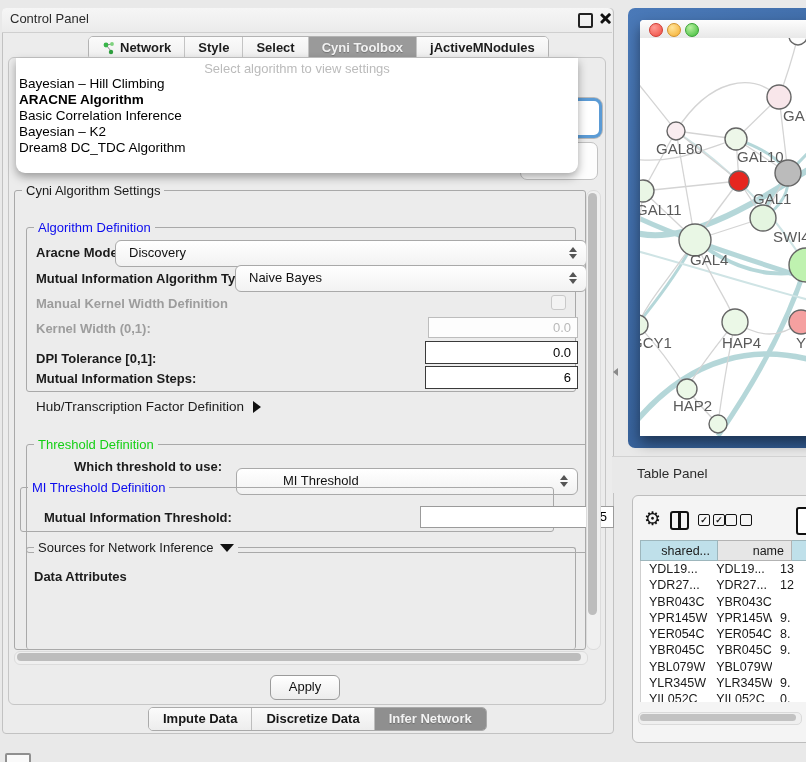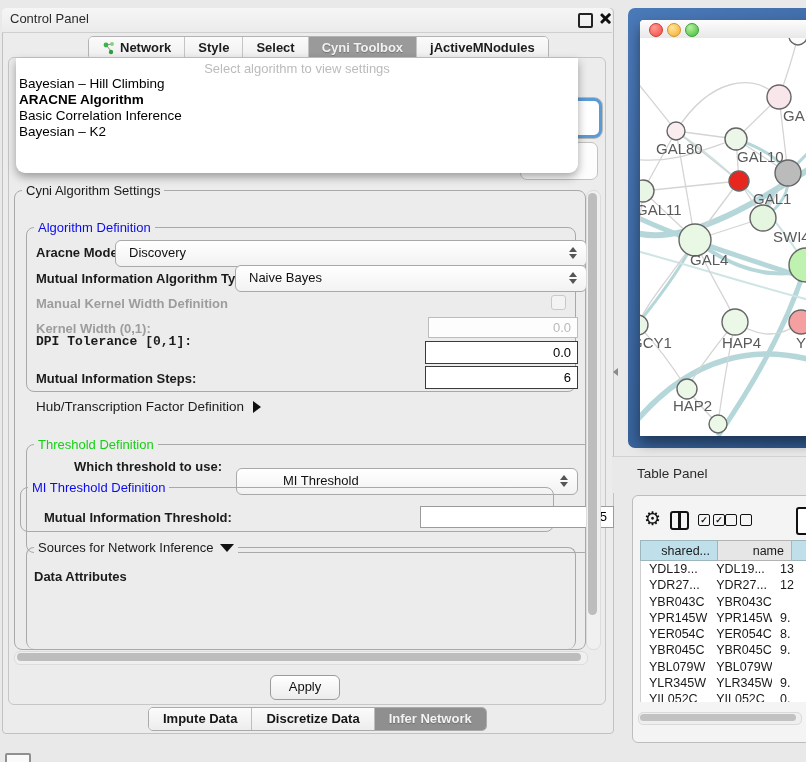--- a/index.html
+++ b/index.html
@@ -30,21 +30,21 @@
   .frag-group{left:520px;top:142px;width:76px;height:36px;border:1px solid #c2c2c2;border-radius:7px;background:#fdfdfd;}
 
   
   .dropdown{left:16px;top:58px;width:562px;height:115px;background:#fff;z-index:5;
             border-radius:0 0 9px 9px;box-shadow:0 4px 10px rgba(0,0,0,.35);}
   .dd-prompt{width:100%;text-align:center;color:#bbbbbb;font-size:13px;padding-top:3px;}
   .dd-item{font-size:13.5px;line-height:16px;padding-left:3px;color:#000;white-space:nowrap;}
   .dd-item.sel{font-weight:bold;}
 
   
-  .gbox{border:1px solid #a9a9a9;border-radius:8px;background:transparent;}
+  .gbox{border:1px solid #a9a9a9;border-radius:3px;background:transparent;}
   .glabel{position:absolute;top:-8px;left:7px;background:#ececec;padding:0 4px;font-size:13px;white-space:nowrap;}
   .glabel.blue{color:#0b0bee;}
   .glabel.green{color:#16d016;}
 
   .flabel{font-size:13px;font-weight:bold;color:#1b1b1b;white-space:nowrap;}
   .flabel.dis{color:#9d9d9d;}
 
   .combo{background:linear-gradient(#ffffff,#f2f2f2);border:1px solid #a9a9a9;border-radius:6px;font-size:13px;
          line-height:23px;padding-left:13px;color:#111;}
   .spin{position:absolute;right:9px;top:5px;width:9px;height:14px;}
@@ -154,20 +154,21 @@
 
   <div class="abs frag-group"></div>
   <div class="abs frag-combo"></div>
 
   <div class="abs dropdown" id="algo-dropdown">
     <div class="dd-prompt">Select algorithm to view settings</div>
   <div class="dd-item">Bayesian – Hill Climbing</div>
       <div class="dd-item sel">ARACNE Algorithm</div>
       <div class="dd-item">Basic Correlation Inference</div>
       <div class="dd-item">Bayesian – K2</div>
+      <div class="dd-item">Dream8 DC_TDC Algorithm</div>
     </div>
 
   <div class="abs gbox" style="left:14px;top:190px;width:570px;height:458px;">
     <span class="glabel">Cyni Algorithm Settings</span>
   </div>
 
   <div class="abs gbox" style="left:26px;top:227px;width:548px;height:163px;">
     <span class="glabel blue">Algorithm Definition</span>
   </div>
 
@@ -182,21 +183,21 @@
     <span>Naive Bayes</span>
     <span class="spin"></span>
   </div>
 
   <div class="abs flabel dis" style="left:36px;top:296px;">Manual Kernel Width Definition</div>
   <div class="abs cbox" style="left:551px;top:295px;"></div>
 
   <div class="abs flabel dis" style="left:36px;top:321px;">Kernel Width (0,1):</div>
   <div class="abs tfield dis" style="left:428px;top:317px;width:142px;height:19px;line-height:19px;">0.0</div>
 
-  <div class="abs flabel" style="left:36px;top:334px;font-family:Liberation Mono, monospace;">DPI Tolerance [0,1]:</div>
+  <div class="abs flabel" style="left:36px;top:351px;">DPI Tolerance [0,1]:</div>
   <div class="abs tfield" style="left:425px;top:341px;width:145px;height:21px;line-height:21px;">0.0</div>
 
   <div class="abs flabel" style="left:36px;top:371px;">Mutual Information Steps:</div>
   <div class="abs tfield" style="left:425px;top:366px;width:145px;height:21px;line-height:21px;">6</div>
 
   <div class="abs" style="left:36px;top:399px;display:flex;align-items:center;gap:9px;">
     <span style="font-size:13.5px;color:#1b1b1b;">Hub/Transcription Factor Definition</span>
     <span class="tri-right"></span>
   </div>
 

